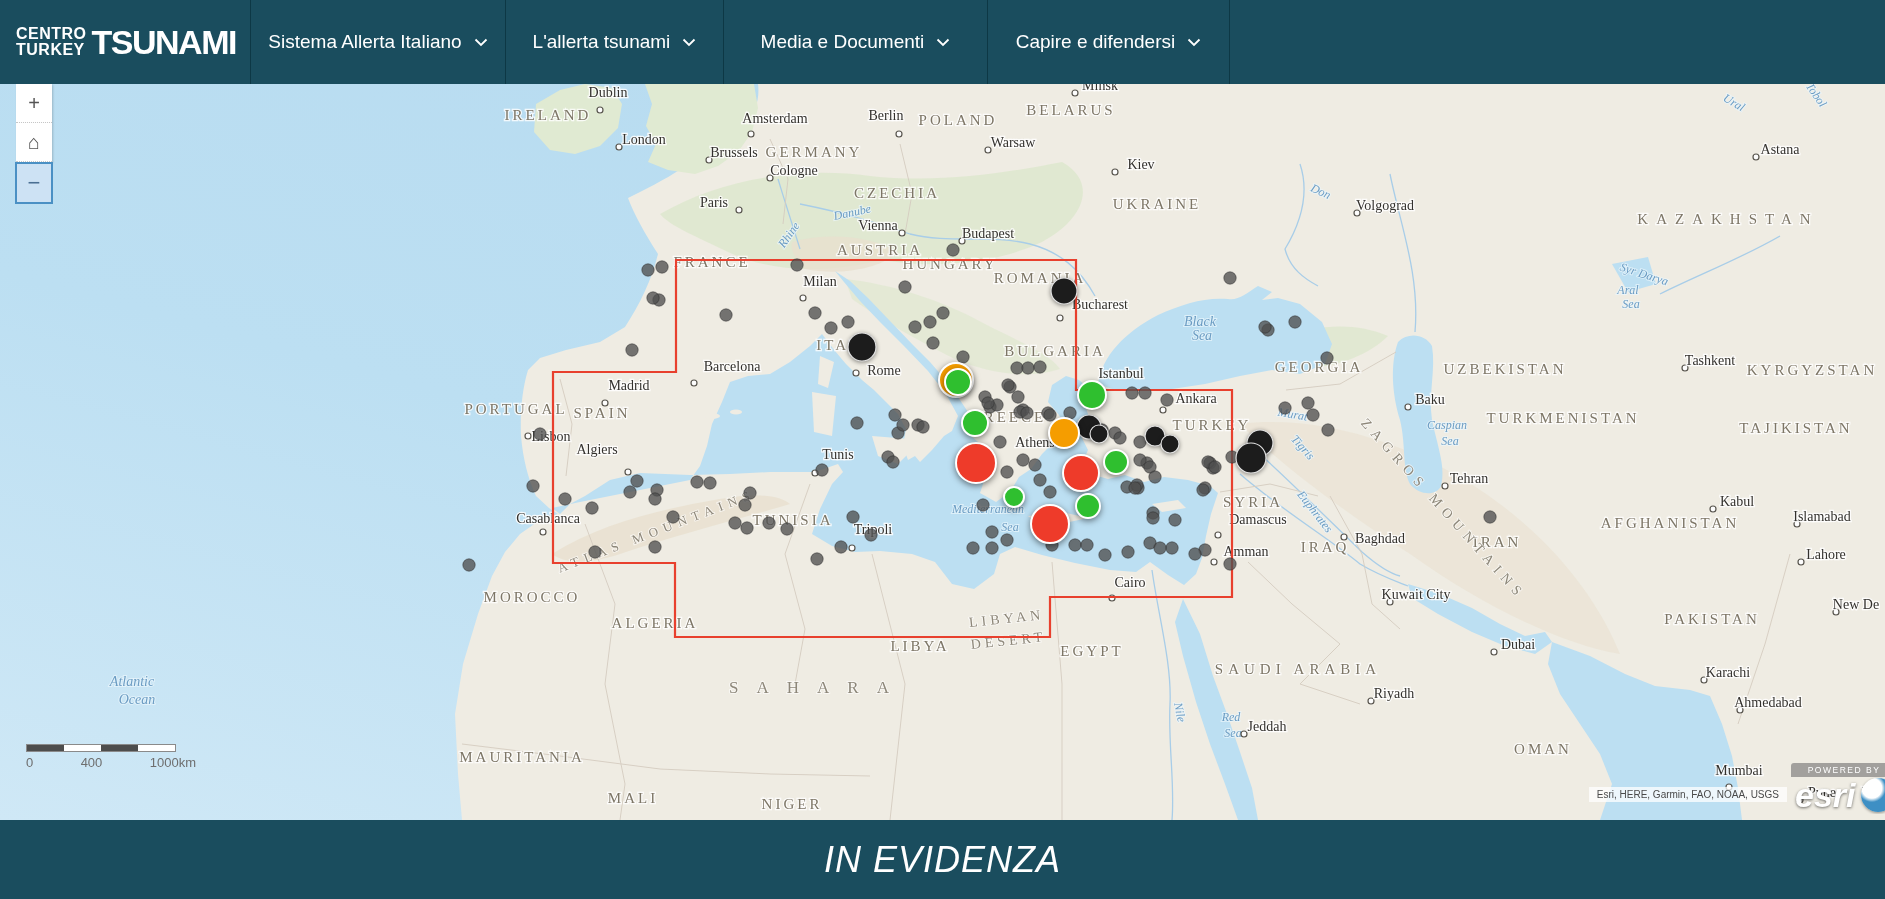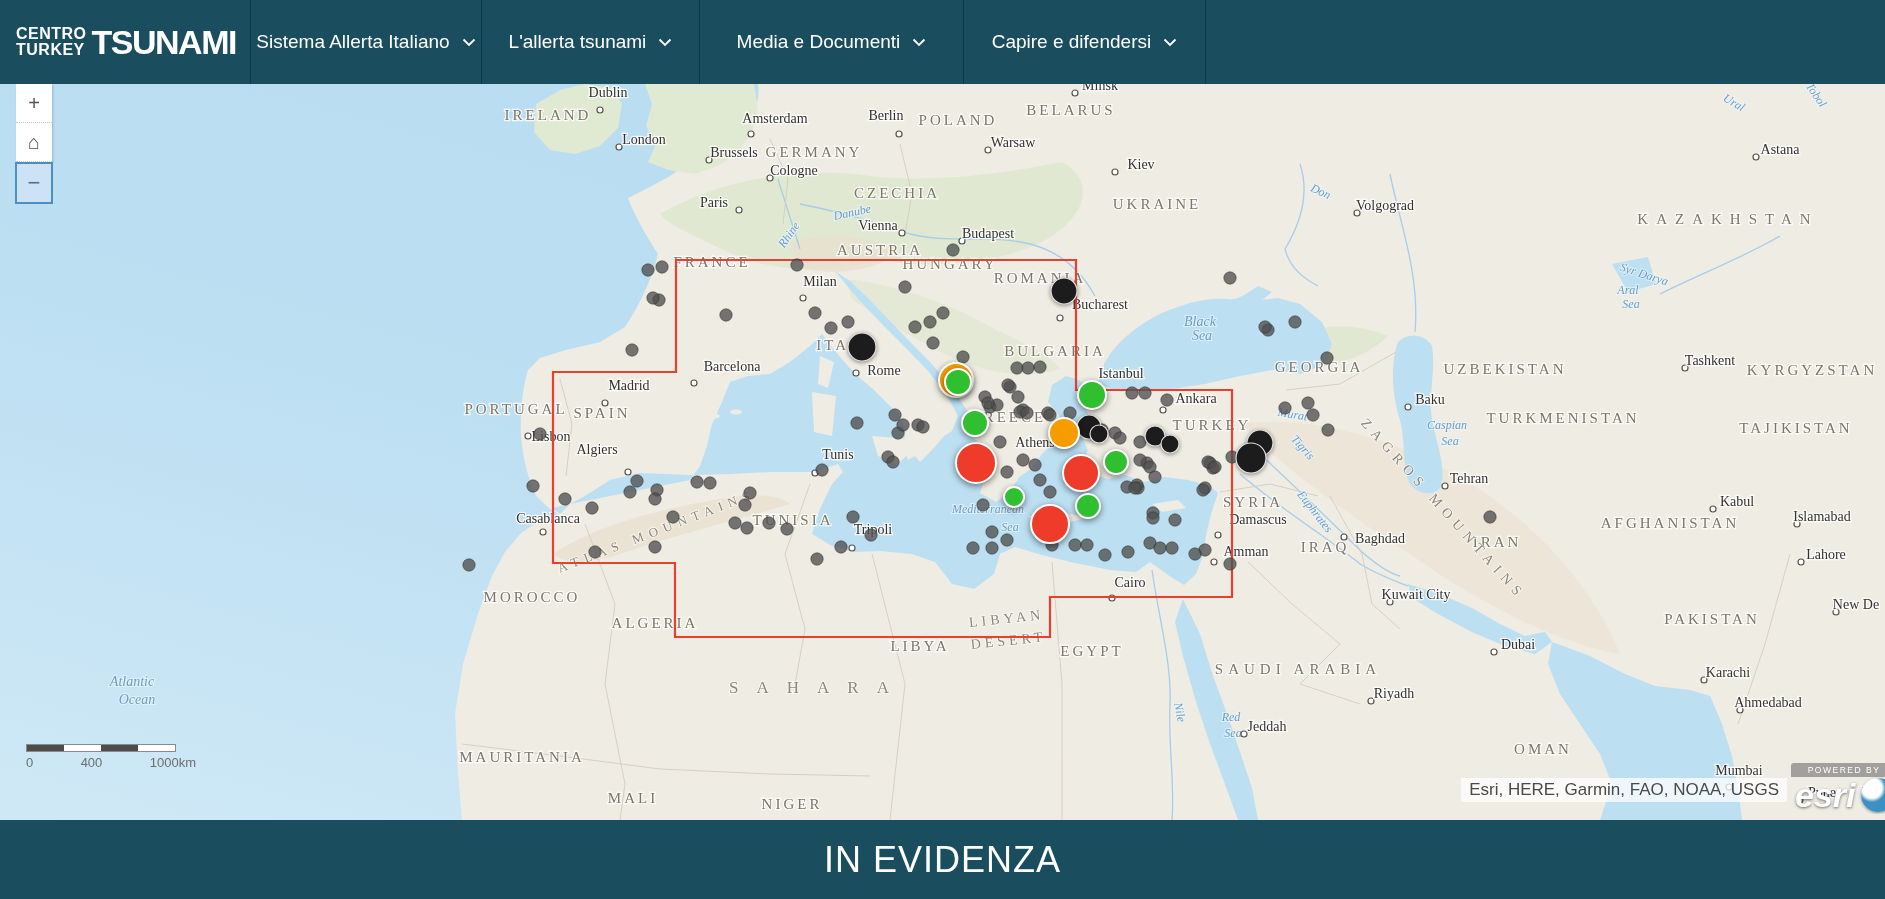--- a/index.html
+++ b/index.html
@@ -7,21 +7,21 @@
 
   
   header{height:84px;background:#1a4d5e;display:flex;align-items:stretch;}
   .logo{display:flex;align-items:center;padding:0 14px 0 16px;color:#fff;cursor:pointer;}
   .logo-stack{display:flex;flex-direction:column;font-weight:700;font-size:16px;line-height:16px;letter-spacing:.5px;}
   .logo-brand{font-weight:700;font-size:34px;line-height:1;letter-spacing:-1.5px;margin-left:5px;}
   nav{display:flex;flex:1;align-items:stretch;}
   .nav-item{display:flex;align-items:center;justify-content:center;gap:12px;color:#fff;font-size:19px;
     border-right:1px solid #0d3845;cursor:pointer;box-sizing:border-box;}
   .nav-item:first-child{border-left:1px solid #0d3845;}
-  .w1{width:232px}.w2{width:293px}.w3{width:285px}.w4{width:218px}.w5{width:242px}.w6{width:264px}
+  .w1{width:256px}.w2{width:293px}.w3{width:285px}.w4{width:218px}.w5{width:242px}.w6{width:264px}
 
   
   .map-wrap{position:relative;width:1885px;height:736px;overflow:hidden;background:#b7dbf0;}
   #map-svg{display:block;}
   text.t-country{font-family:"Liberation Serif",serif;font-size:15px;letter-spacing:3px;fill:#7d7666;
     paint-order:stroke;stroke:rgba(255,255,255,.8);stroke-width:2.5px;}
   text.t-city{font-family:"Liberation Serif",serif;font-size:14px;fill:#33312d;
     paint-order:stroke;stroke:rgba(255,255,255,.85);stroke-width:2.5px;}
   text.t-water{font-family:"Liberation Serif",serif;font-style:italic;font-size:13px;fill:#6b9cc3;
     paint-order:stroke;stroke:rgba(235,246,252,.7);stroke-width:2px;}
@@ -34,33 +34,33 @@
   .ctrl-zoom-out{width:38px;height:42px;margin-left:-1px;background:#cde2f4;border:2px solid #4a90c4;color:#4a6f92;
     display:flex;align-items:center;justify-content:center;font-size:22px;cursor:pointer;box-sizing:border-box;border-bottom:2px solid #4a90c4;}
 
   .scale-bar{position:absolute;left:26px;bottom:50px;width:170px;}
   .scale-segments{width:148px;height:6px;border:1px solid #8a8a8a;display:flex;background:#fff;}
   .seg{flex:1;height:100%;}
   .seg.dark{background:#4d4d4d;}
   .scale-labels{display:flex;justify-content:space-between;width:170px;font-size:13px;color:#6e6e6e;margin-top:3px;}
 
   .attribution{position:absolute;right:98px;bottom:18px;background:rgba(255,255,255,.75);
-    padding:2px 8px;font-size:17px;color:#4a4a4a;white-space:nowrap;}
+    padding:2px 8px;font-size:10px;color:#4a4a4a;white-space:nowrap;}
 
   .esri-logo{position:absolute;right:-12px;bottom:6px;width:106px;overflow:hidden;cursor:pointer;}
   .esri-pb{background:rgba(110,110,110,.6);color:#fff;font-size:8.5px;letter-spacing:1.5px;
     padding:2px 6px;border-radius:3px 3px 0 0;text-align:center;}
   .esri-word{position:relative;font-size:34px;color:#fff;font-weight:700;font-style:italic;line-height:1.1;
     padding-left:4px;text-shadow:0 1px 3px rgba(0,0,0,.55);}
   .esri-globe{position:absolute;right:2px;top:1px;width:34px;height:34px;border-radius:50%;
     background:radial-gradient(circle at 32% 30%, #ffffff 0 30%, #3e8fc4 42% 100%);
     box-shadow:0 1px 3px rgba(0,0,0,.4);}
 
   
-  footer{height:79px;background:#1a4d5e;display:flex;align-items:center;justify-content:center;}
+  footer{height:79px;background:#1a4d5e;display:flex;align-items:center;justify-content:center;font-style:italic;}
   footer h2{margin:0;color:#fff;font-size:36px;font-weight:300;letter-spacing:1px;}
 </style>
 </head>
 <body>
 
 <div class="page">
 
   <header>
     <div class="logo">
       <div class="logo-stack">

